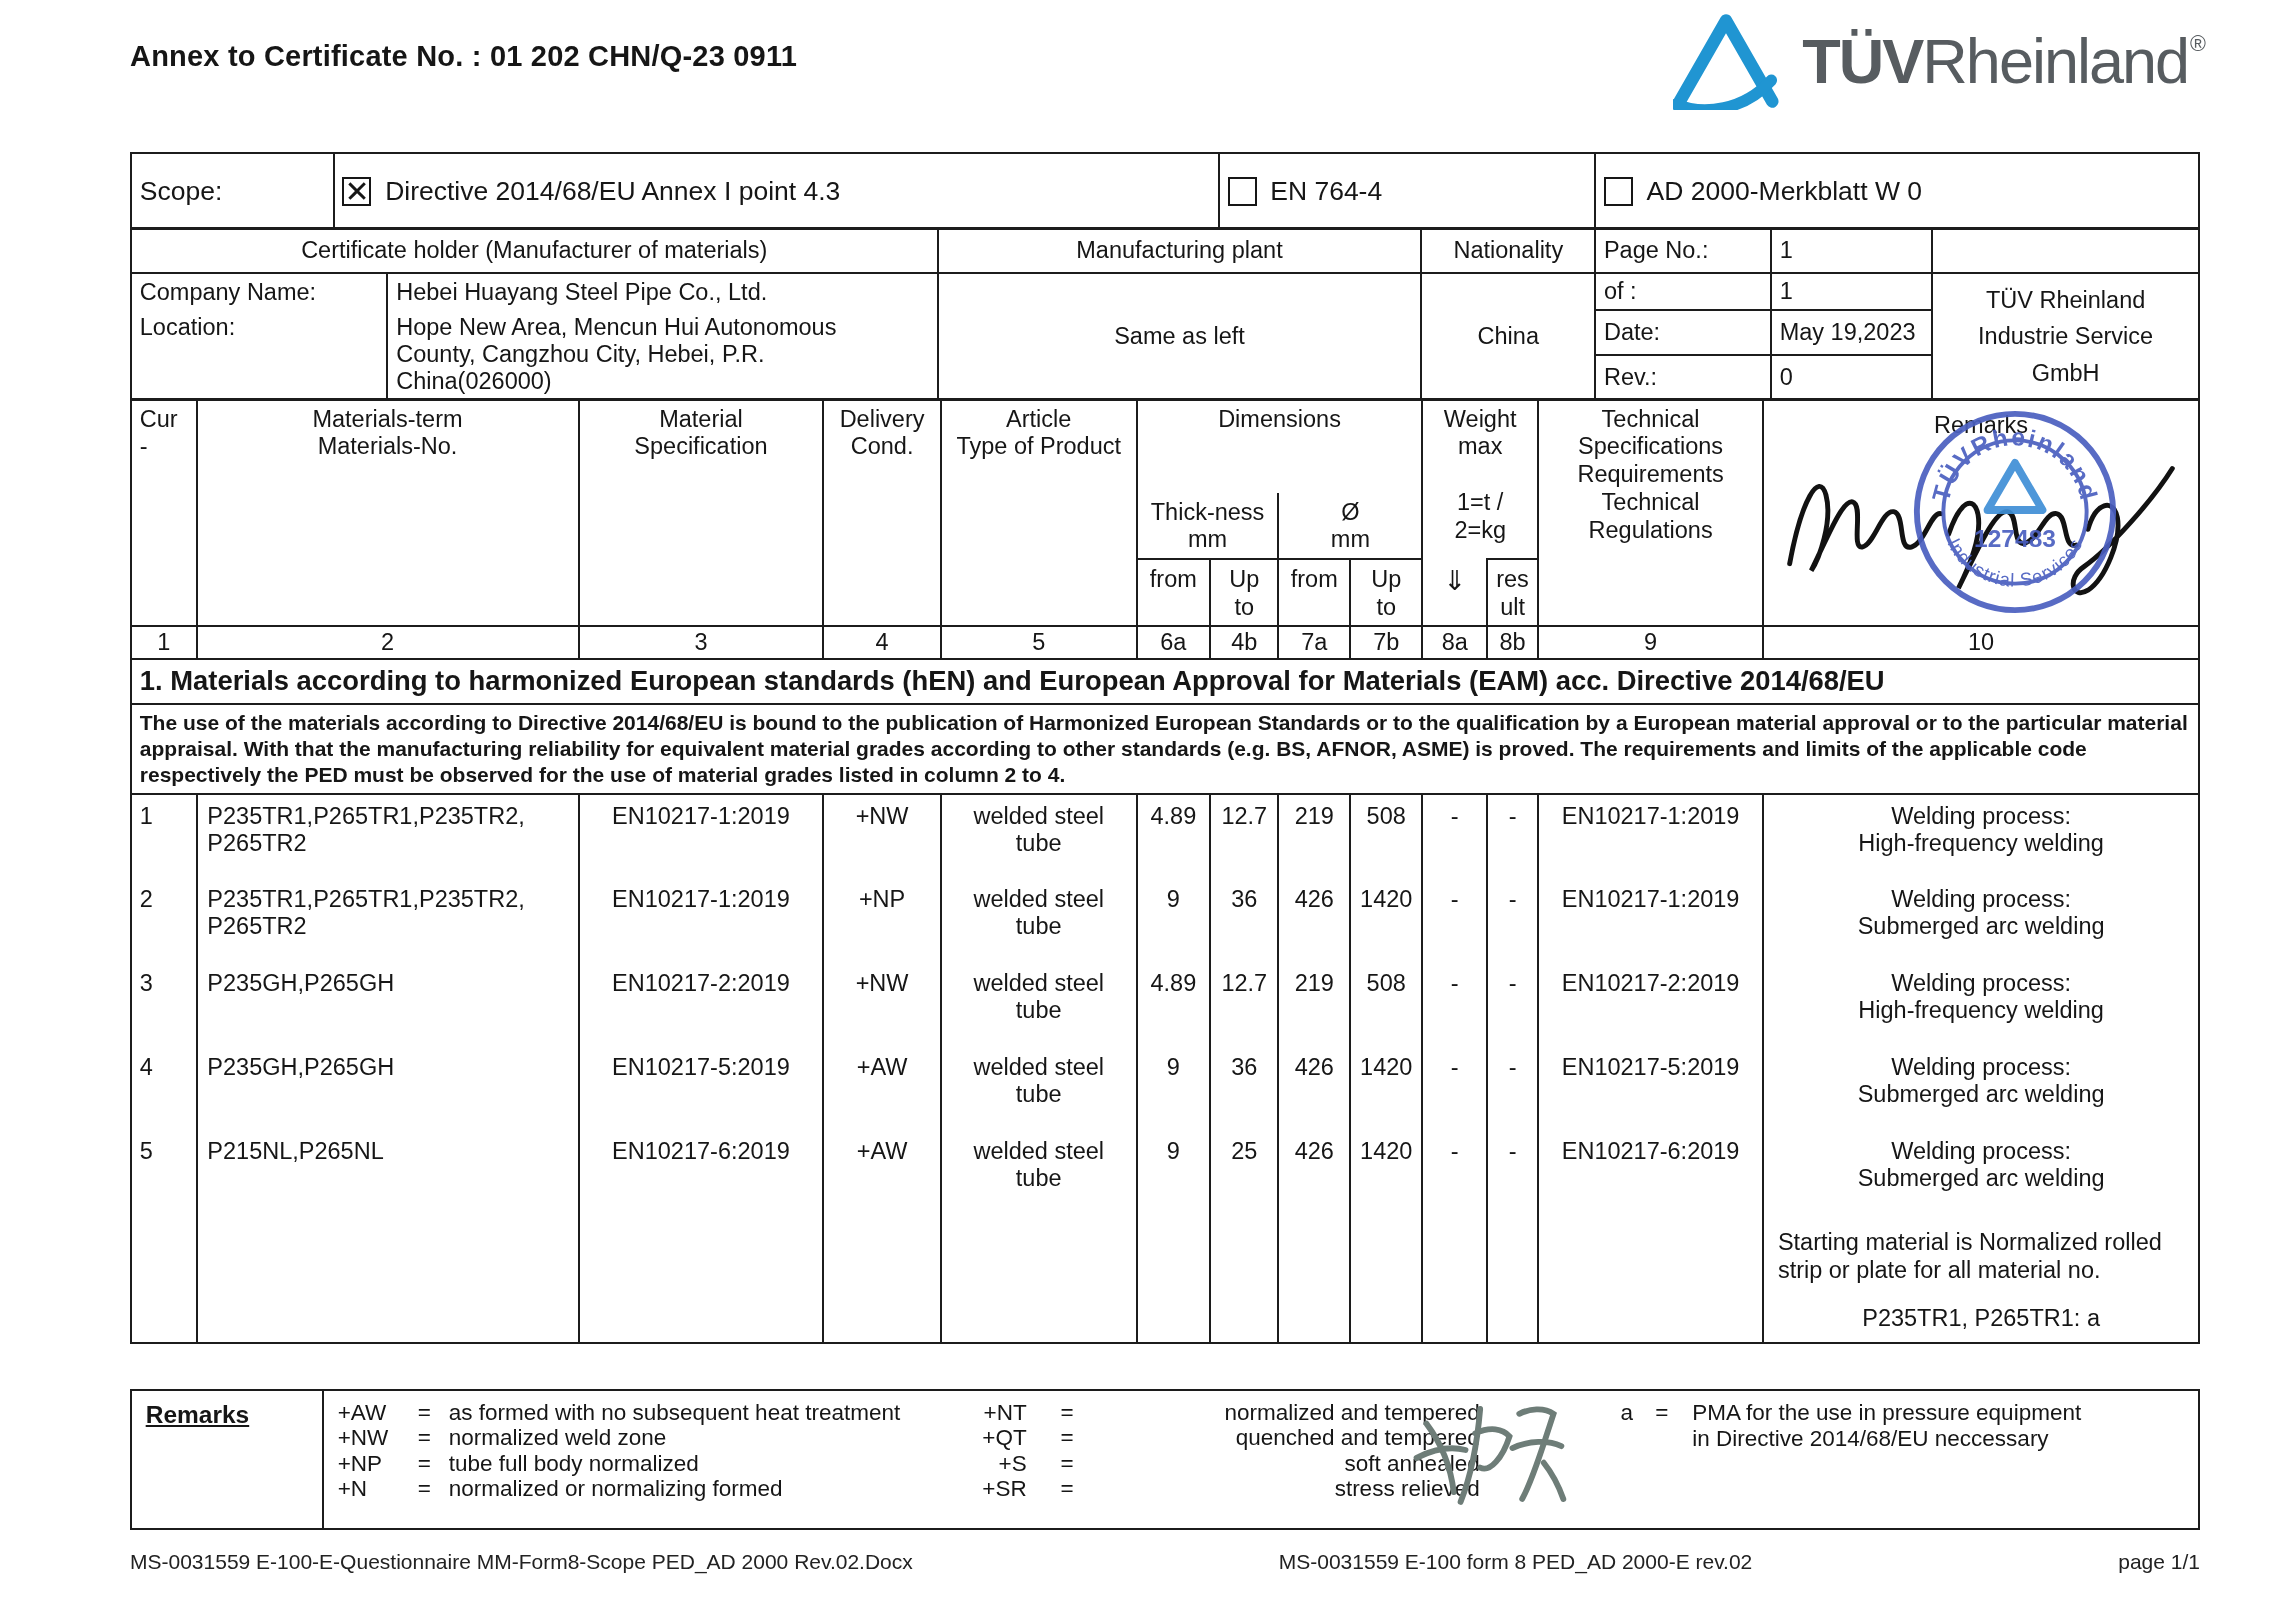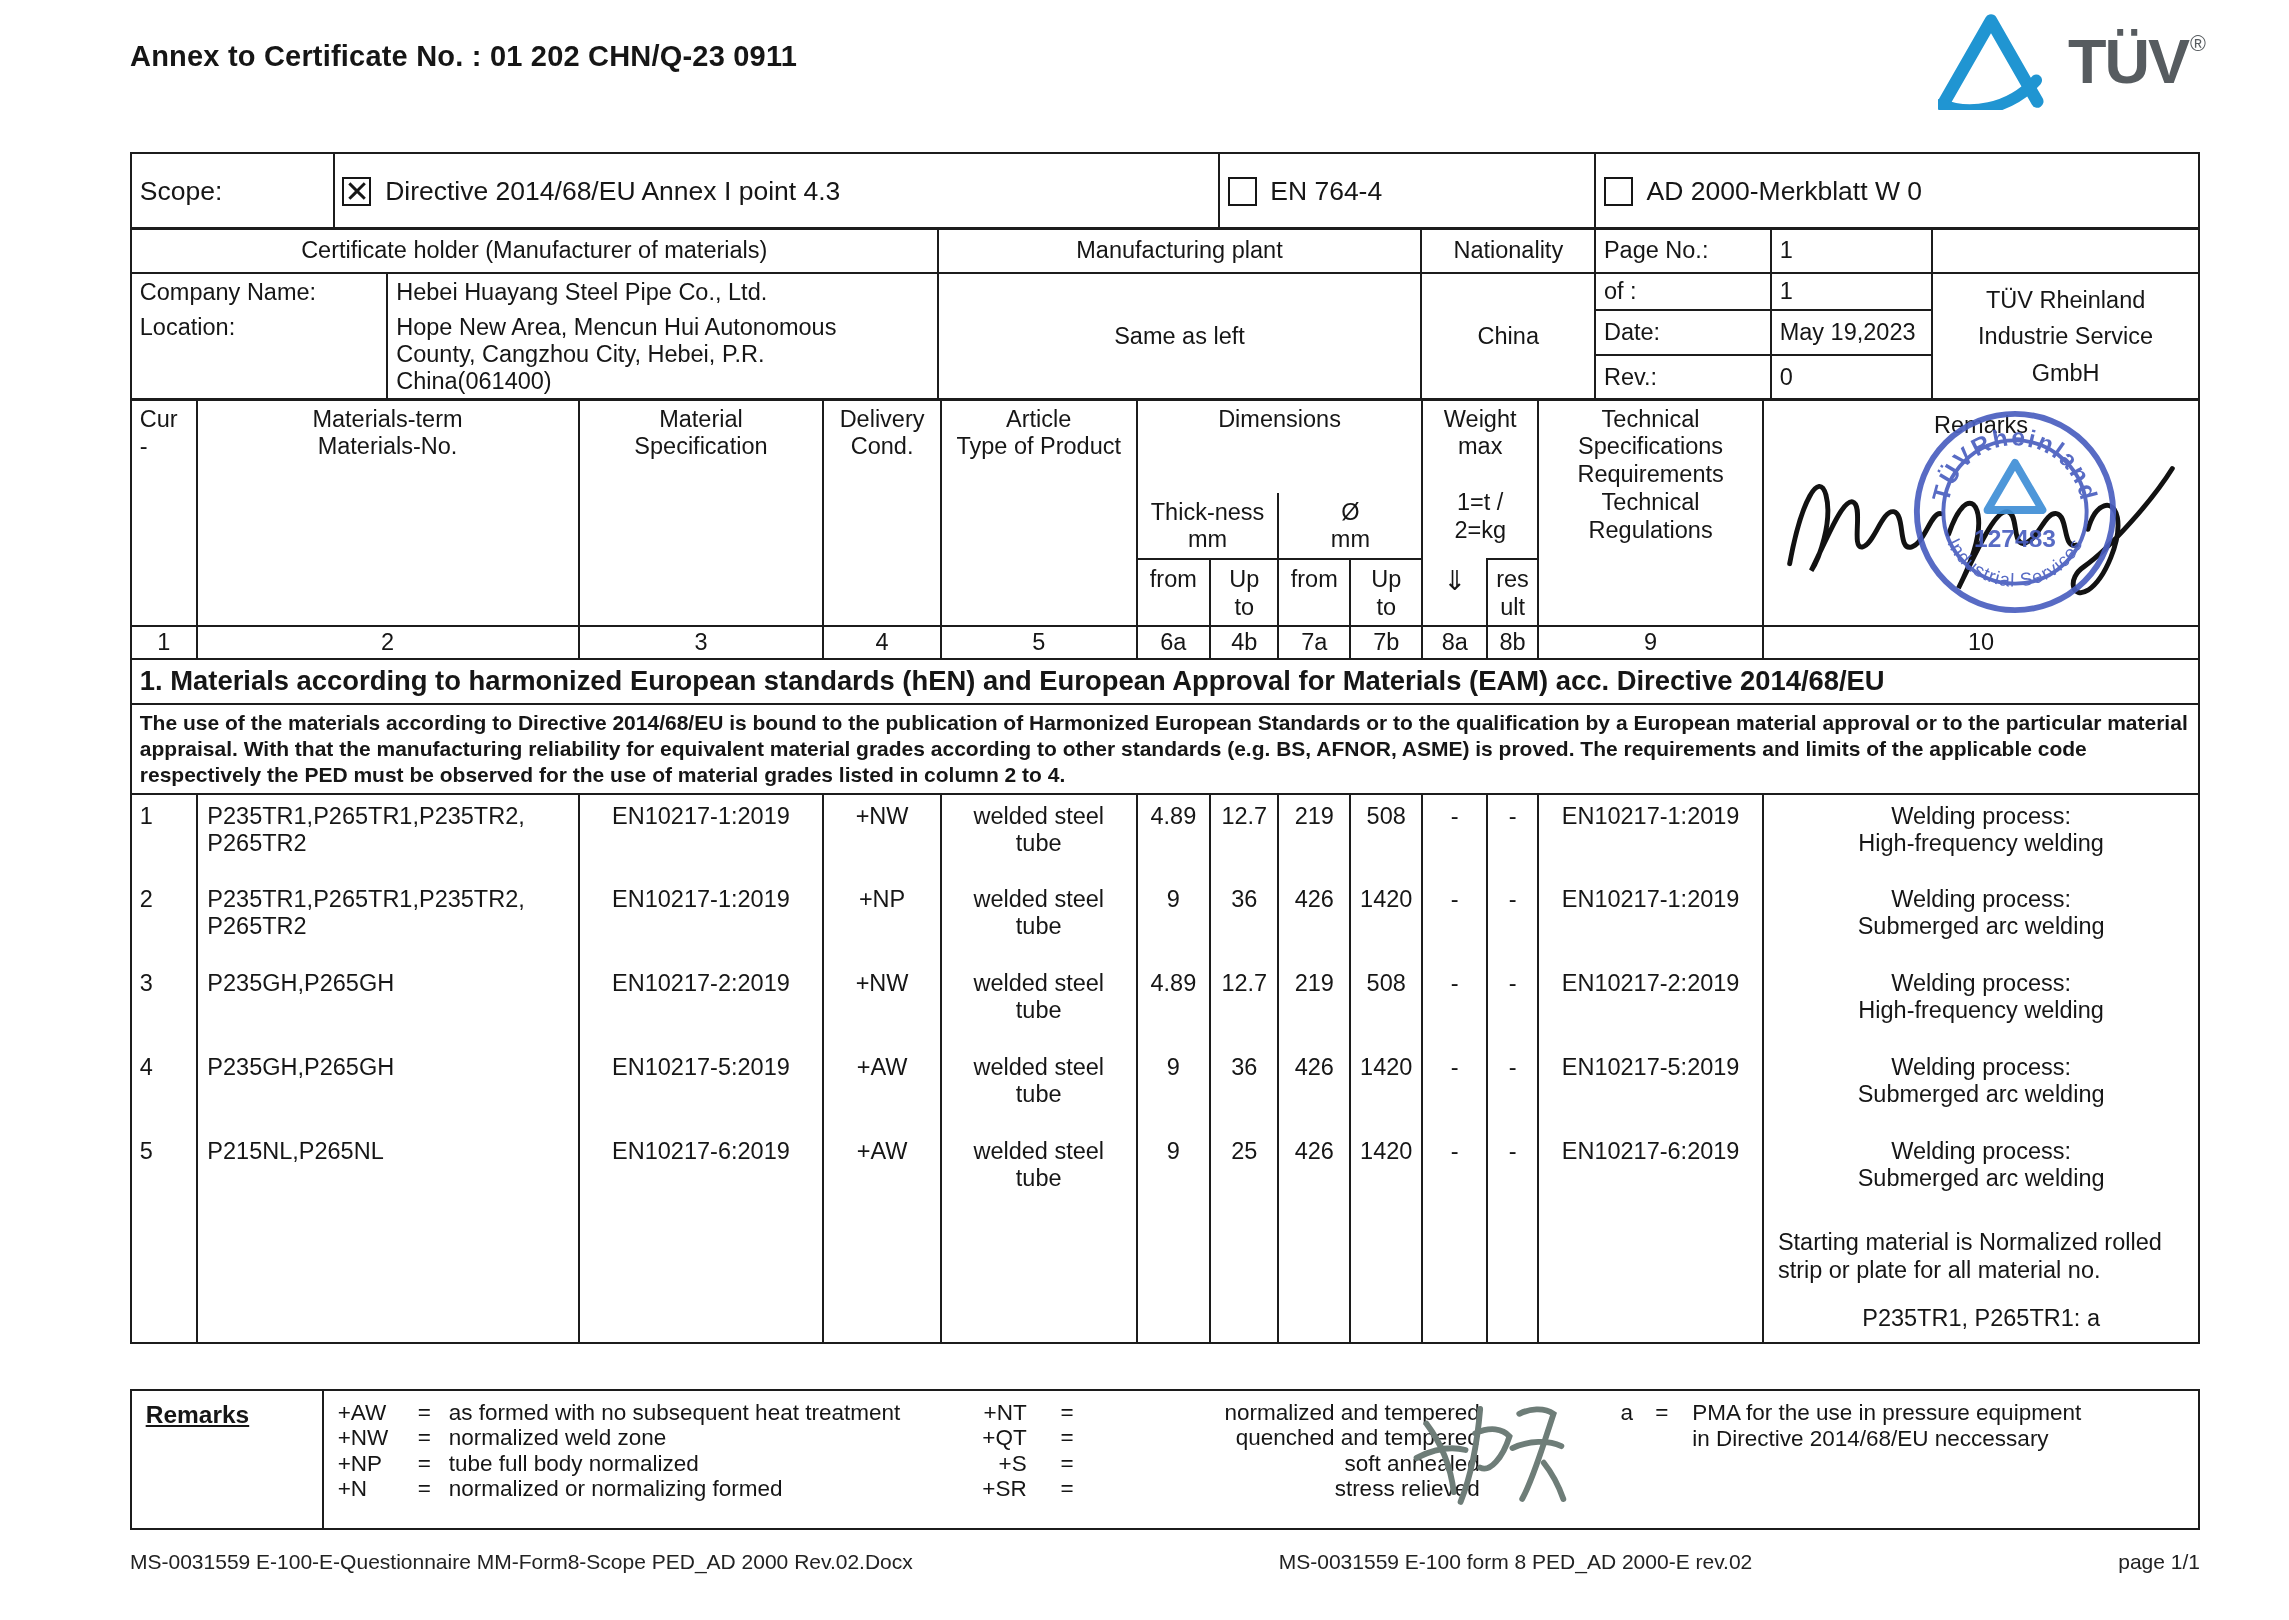--- a/index.html
+++ b/index.html
@@ -81,20 +81,21 @@
 
   <div class="annex-title">Annex to Certificate No. : 01 202 CHN/Q-23 0911</div>
 
   <div class="logo">
     <svg width="106" height="98" viewBox="0 0 110 100">
       <path d="M7,92 L55,8 L103,92" fill="none" stroke="#2095d2" stroke-width="13" stroke-linejoin="round" stroke-linecap="round"></path>
       <path d="M3,95 C 32,107 74,101 102,70" fill="none" stroke="#2095d2" stroke-width="12" stroke-linecap="round"></path>
     </svg>
     <div class="logo-text">
       <span class="logo-tuv">TÜV</span>
+        <span class="logo-rh">Rheinland</span>
         <span class="logo-reg">®</span>
     </div>
   </div>
 
   <div class="tables">
 
     <table class="scope">
       <colgroup>
           <col style="width:9.8%">
           <col style="width:42.8%">
@@ -144,21 +145,21 @@
         <td class="lbl">of :</td>
         <td class="lbl">1</td>
         <td rowspan="3" class="org-cell pre">TÜV Rheinland
 Industrie Service
 GmbH</td>
       </tr>
       <tr class="loc-row">
         <td rowspan="2" class="lbl nb-t">Location:</td>
         <td rowspan="2" class="lbl nb-t pre">Hope New Area, Mencun Hui Autonomous
 County, Cangzhou City, Hebei, P.R.
-China(061400)</td>
+China(026000)</td>
         <td class="lbl" style="vertical-align:middle">Date:</td>
         <td class="lbl" style="vertical-align:middle">May 19,2023</td>
       </tr>
       <tr>
         <td class="lbl">Rev.:</td>
         <td class="lbl">0</td>
       </tr>
     </tbody>
       </table>
 

